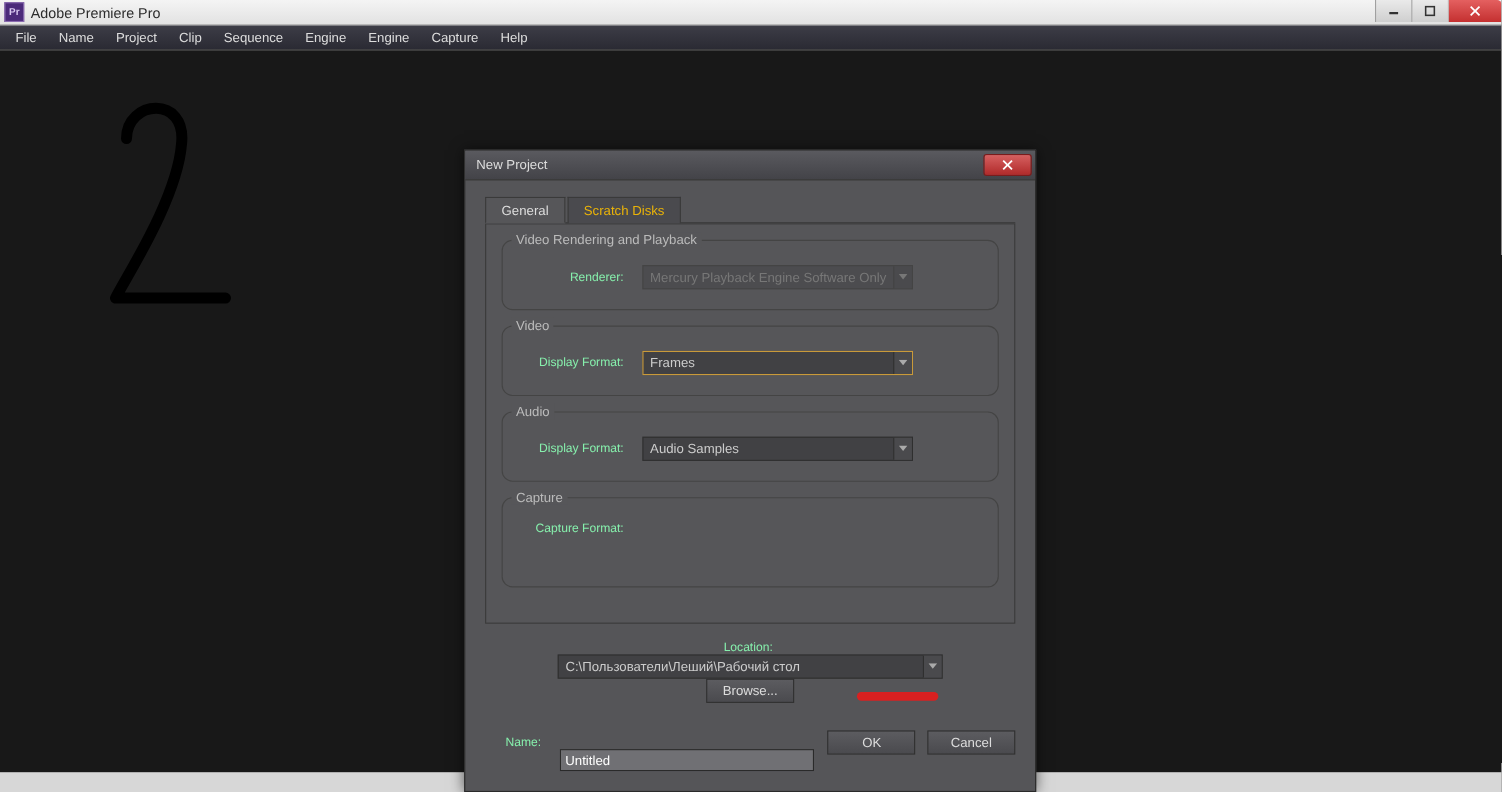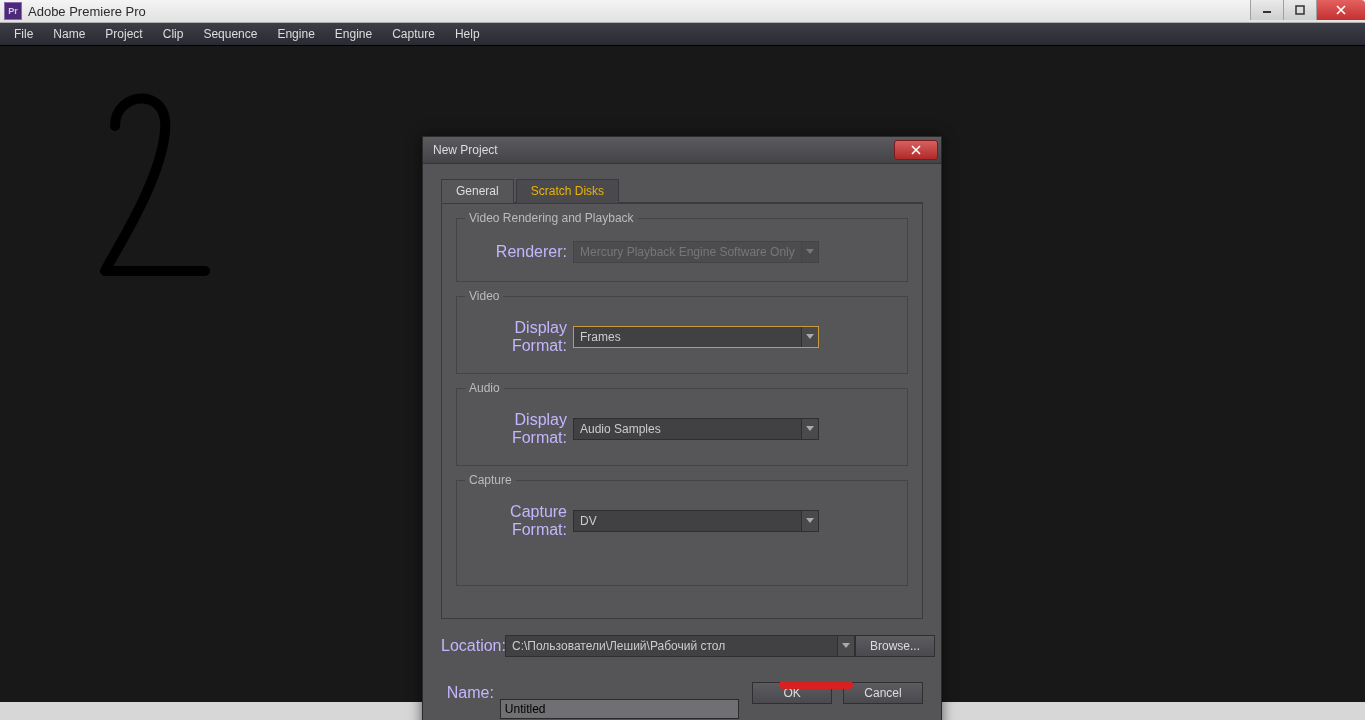--- a/index.html
+++ b/index.html
@@ -20,34 +20,34 @@
   
   .dialog{position:absolute;left:422px;top:90px;width:518px;background:#555558;border:1px solid #2a2a2a;box-shadow:0 0 12px rgba(0,0,0,.6);}
   .dlg-titlebar{height:26px;background:linear-gradient(#5a5a5f,#434348);display:flex;align-items:center;border-bottom:1px solid #333;position:relative;}
   .dlg-title{color:#ddd;font-size:12px;padding-left:10px;}
   .dlg-close{position:absolute;right:3px;top:3px;width:42px;height:18px;background:linear-gradient(#d66060,#b02a2a);border:1px solid #7a1c1c;border-radius:3px;display:flex;align-items:center;justify-content:center;color:#fff;}
   .dlg-body{padding:14px 18px 14px 18px;}
   .tabs{display:flex;border-bottom:1px solid #3a3a3a;}
   .tab{padding:4px 14px;color:#eab308;font-size:12px;background:#4a4a4e;border:1px solid #3a3a3a;border-bottom:none;margin-right:2px;position:relative;top:1px;}
   .tab.active{background:#565659;color:#ddd;border-bottom:1px solid #565659;}
   .panel{border:1px solid #3a3a3a;padding:14px 14px 18px 14px;background:#565659;}
-  .fieldset{border:1px solid #444;border-radius:0;padding:18px 14px 14px 14px;margin-bottom:14px;position:relative;}
+  .fieldset{border:1px solid #444;border-radius:10px;padding:18px 14px 14px 14px;margin-bottom:14px;position:relative;}
   .fieldset-legend{position:absolute;top:-8px;left:8px;padding:0 4px;color:#bbb;background:#565659;font-size:12px;}
   .fieldset.capture{padding-bottom:42px;}
   .row{display:flex;align-items:center;margin:4px 0;}
-  .row-label{width:96px;text-align:right;color:#c4b5fd;font-size:16px;margin-right:6px;}
+  .row-label{width:96px;text-align:right;color:#86efac;font-size:11px;margin-right:17px;}
   .pr-select{height:20px;border:1px solid #2f2f2f;background:#414144;color:#ccc;display:flex;align-items:center;padding:0 6px;font-size:12px;position:relative;flex:0 0 auto;}
   .pr-select.disabled{color:#777;background:#4c4c4f;border-color:#444;}
   .pr-select.highlight{border:1px solid #c99a3a;}
   .pr-select .caret{position:absolute;right:0;top:0;width:16px;height:100%;border-left:1px solid #2f2f2f;display:flex;align-items:center;justify-content:center;background:#4a4a4d;}
   .pr-select.disabled .caret{border-left-color:#444;}
   .caret svg{display:block;}
   .bottom-rows{padding:10px 0 0 0;}
   .bottom-rows .row-label{width:58px;}
-  .pr-input{height:18px;border:1px solid #2a2a2a;background:#707074;color:#000000;padding:0 4px;font-size:12px;line-height:18px;margin-top:32px;}
+  .pr-input{height:18px;border:1px solid #2a2a2a;background:#707074;color:#ffffff;padding:0 4px;font-size:12px;line-height:18px;margin-top:32px;}
   .pr-button{height:20px;border:1px solid #2f2f2f;background:linear-gradient(#5c5c60,#4a4a4e);color:#ddd;font-size:12px;display:flex;align-items:center;justify-content:center;padding:0 12px;min-width:54px;}
   .red-underline{position:absolute;width:74px;height:8px;background:#d92020;border-radius:4px;}
   
   .bottom-strip{height:20px;background:#d7d7d7;width:1365px;}
 </style>
 </head>
 <body>
 
 <div class="win-titlebar">
   <div class="pr-logo">Pr</div>
@@ -151,35 +151,27 @@
                   </svg>
                 </span>
             </div>
           </div>
         </div>
 
         <div class="fieldset capture">
           <div class="fieldset-legend">Capture</div>
           <div class="row">
             <div class="row-label">Capture Format:</div>
-            <div class="pr-select" style="width:232px;">
-              <span>DV</span>
-              <span class="caret">
-                  <svg width="8" height="6">
-                    <polygon points="0,0 8,0 4,5" fill="#aaa"></polygon>
-                  </svg>
-                </span>
-            </div>
           </div>
         </div>
 
       </div>
 
       <div class="bottom-rows" style="position:relative;">
-        <div class="row" style="margin-top:6px;">
+        <div class="row" style="margin-top:6px;flex-direction:column;">
           <div class="row-label">Location:</div>
           <div class="pr-select" style="width:336px;">
             <span>C:\Пользователи\Леший\Рабочий стол</span>
             <span class="caret">
                 <svg width="8" height="6">
                   <polygon points="0,0 8,0 4,5" fill="#aaa"></polygon>
                 </svg>
               </span>
           </div>
           <div style="width:12px;"></div>

